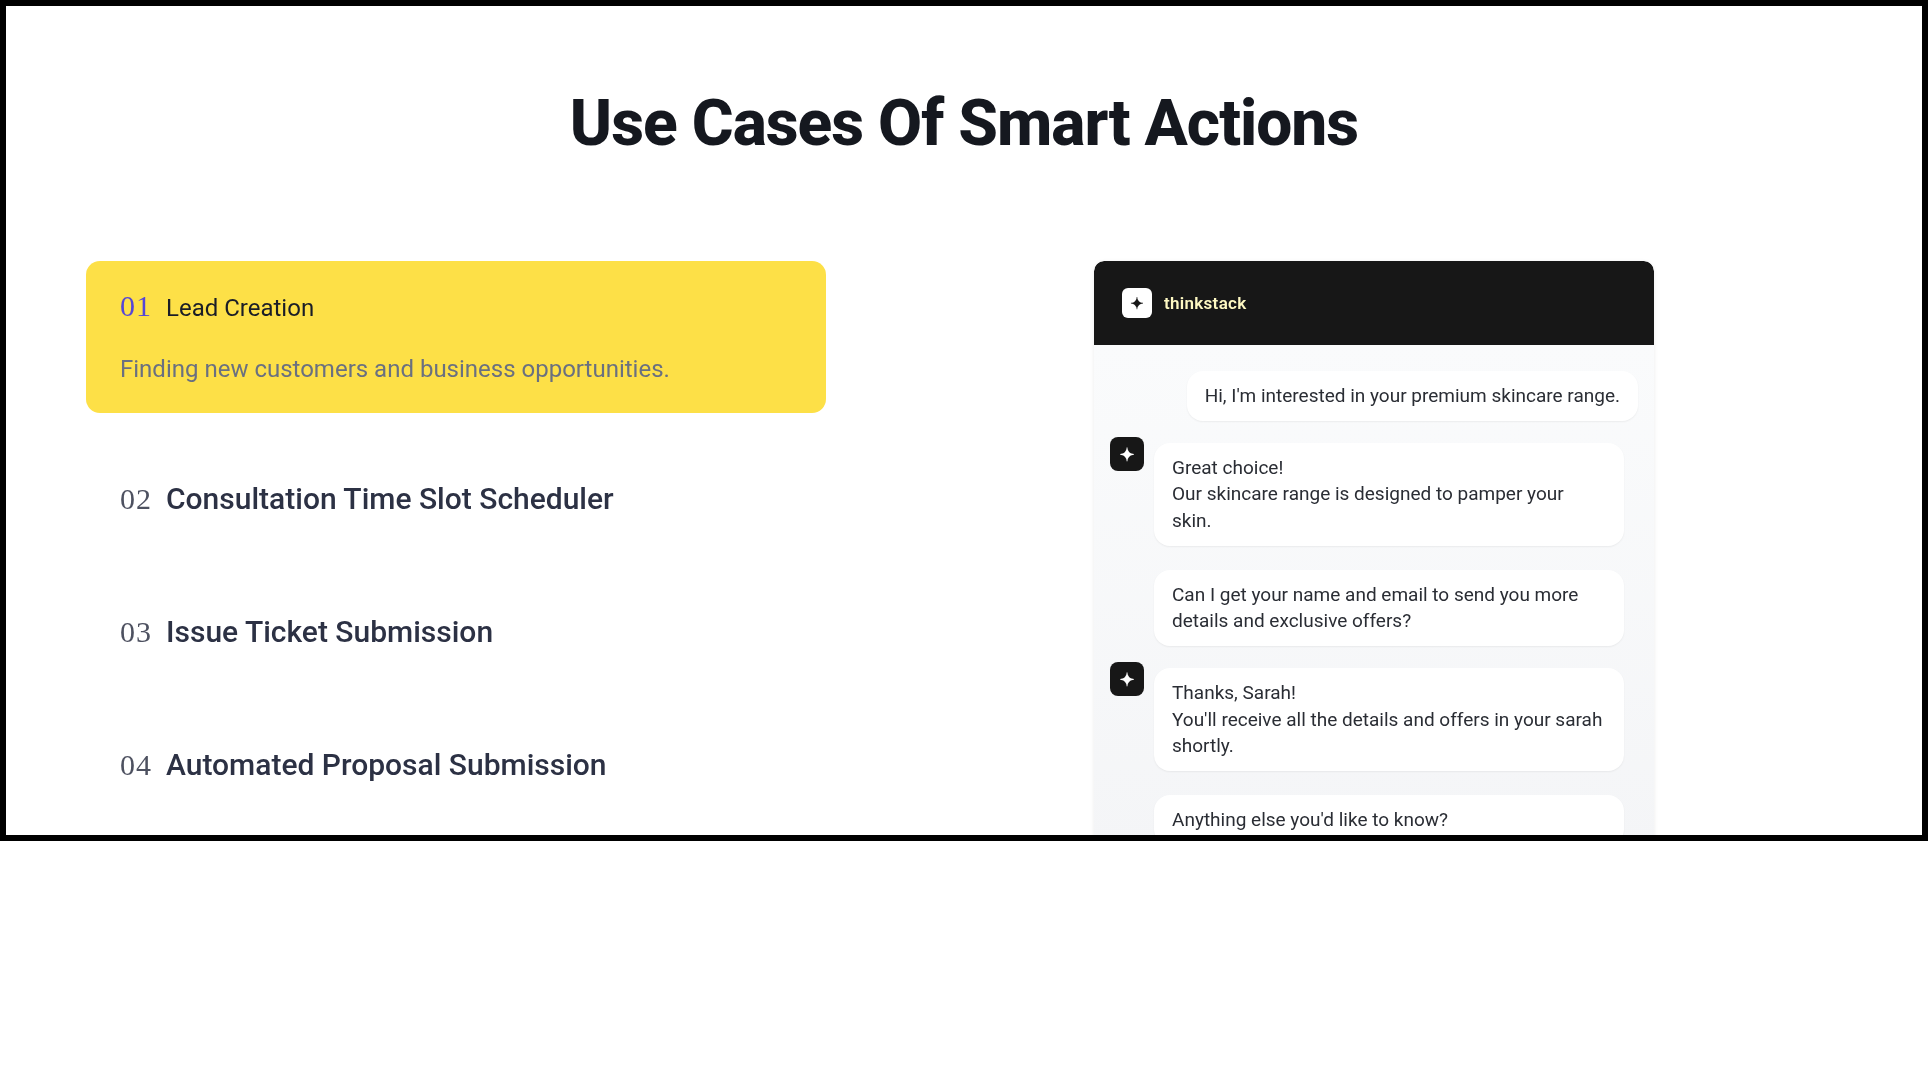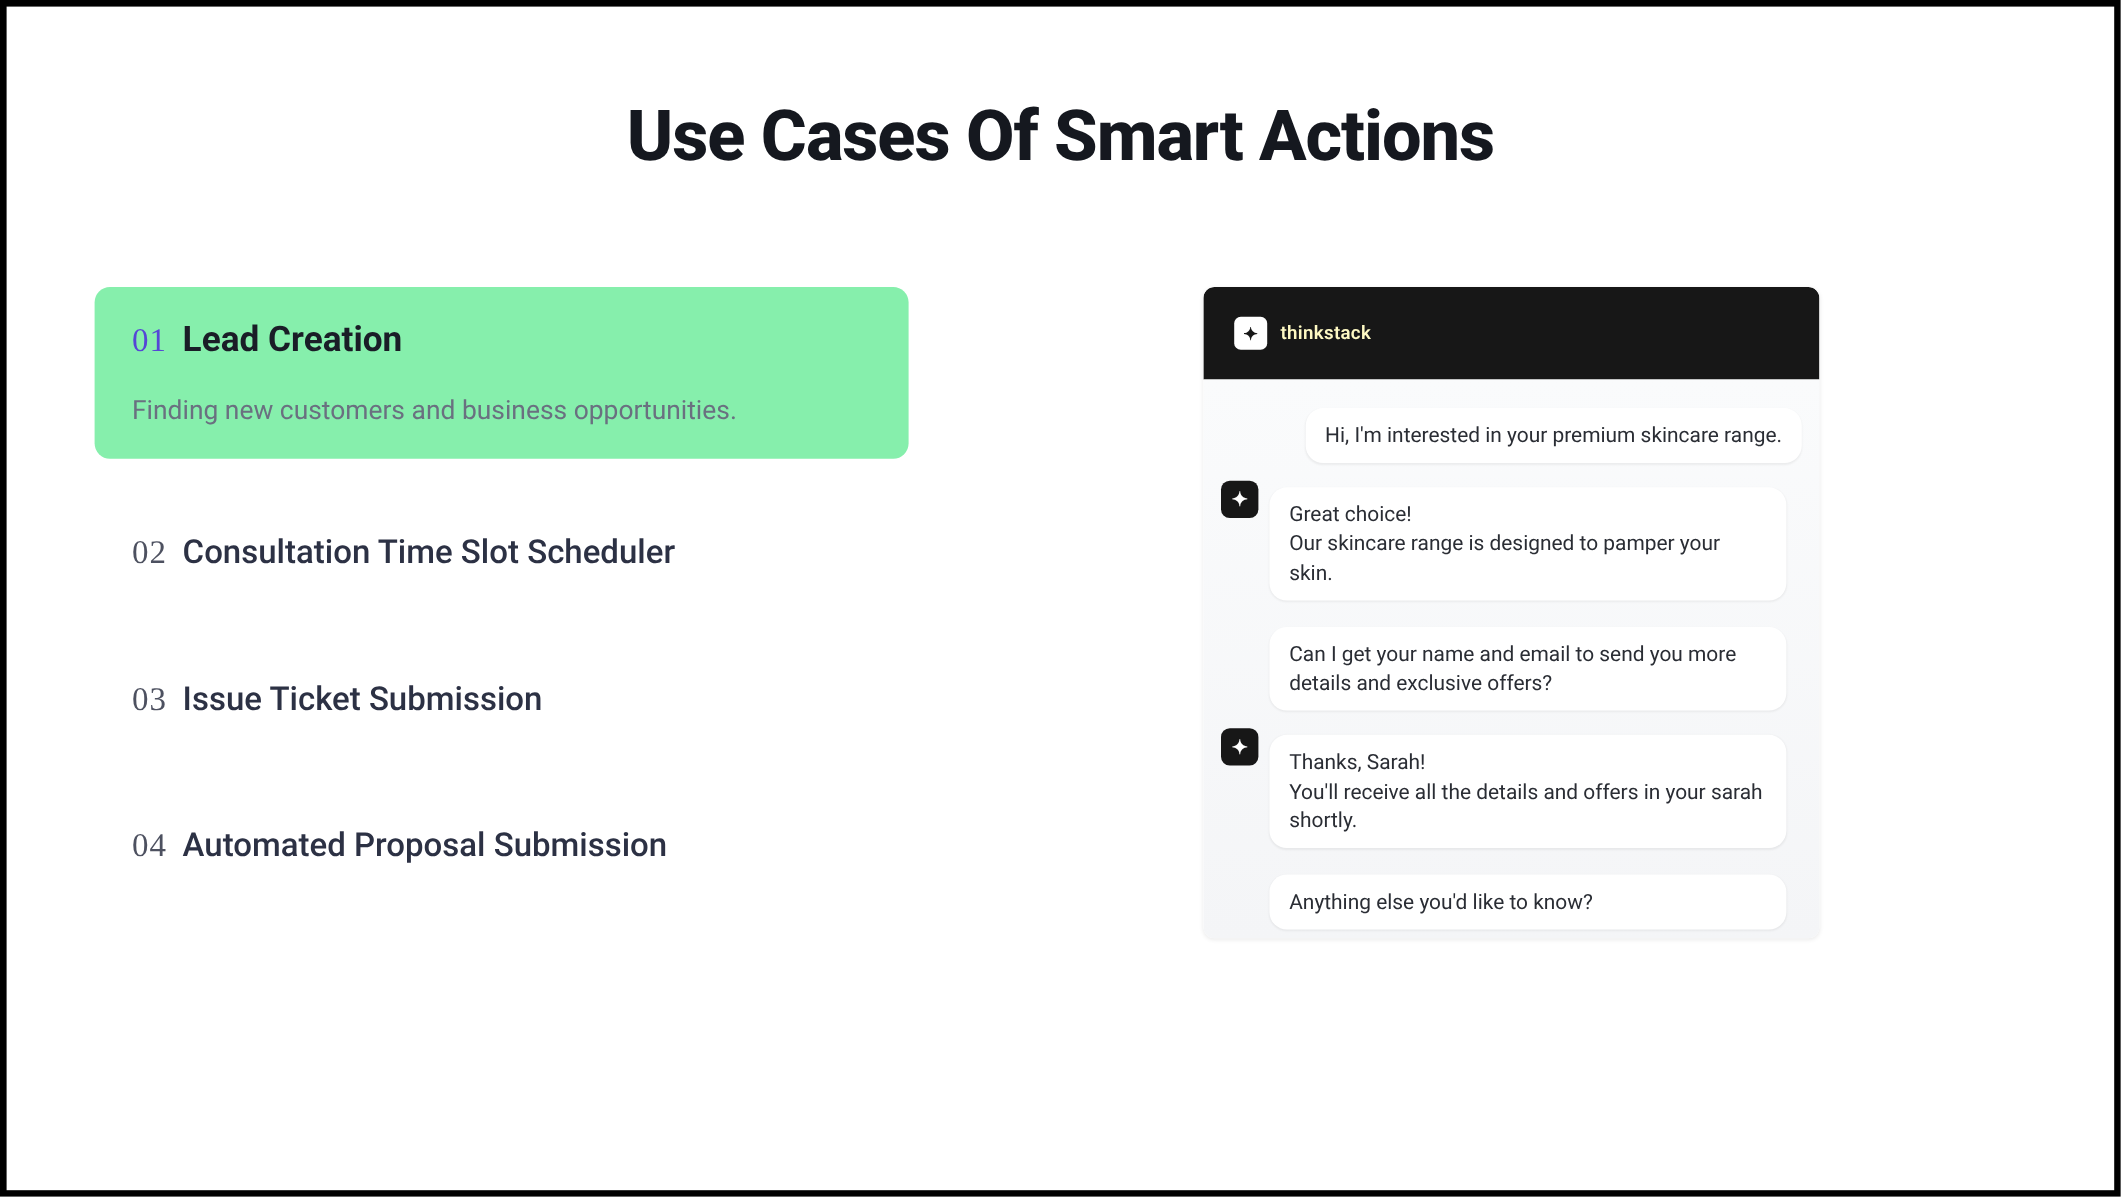--- a/index.html
+++ b/index.html
@@ -4,21 +4,21 @@
 <style>
   * { box-sizing: border-box; margin: 0; padding: 0; }
   html, body { width: 100%; height: 100%; }
   body {
     font-family: -apple-system, BlinkMacSystemFont, "Segoe UI", Roboto, "Helvetica Neue", Arial, sans-serif;
     background: #fff;
     color: #222;
   }
   .frame {
     width: 1928px;
-    height: 1088px;
+    height: 841px;
     border: 6px solid #000;
     position: relative;
     background: #fff;
     overflow: hidden;
   }
   .inner {
     padding: 60px 80px 0 80px;
   }
   .page-title {
     text-align: center;
@@ -40,21 +40,21 @@
     display: flex;
     flex-direction: column;
     gap: 40px;
   }
   .tab {
     padding: 28px 34px 30px 34px;
     border-radius: 14px;
     cursor: pointer;
   }
   .tab.active {
-    background: #86efac;
+    background: #fde047;
   }
   .tab-header {
     display: flex;
     align-items: baseline;
     gap: 14px;
   }
   .tab-num {
     font-size: 30px;
     font-weight: 400;
     color: #3d3e8f;
@@ -62,23 +62,23 @@
     font-family: "Times New Roman", Georgia, serif;
   }
   .tab.active .tab-num { color: #5646d6; }
   .tab:not(.active) .tab-num { color: #2f3345; opacity: .85; }
   .tab-title {
     font-size: 30px;
     font-weight: 500;
     color: #2c3144;
   }
   .tab.active .tab-title {
-    font-weight: 700;
+    font-weight: 400;
     color: #1a1d27;
-    font-size: 32px;
+    font-size: 24px;
   }
   .tab-desc {
     margin-top: 32px;
     font-size: 24px;
     color: #6a7080;
     font-weight: 400;
   }
   
   .chat-panel {
     flex: 1;

